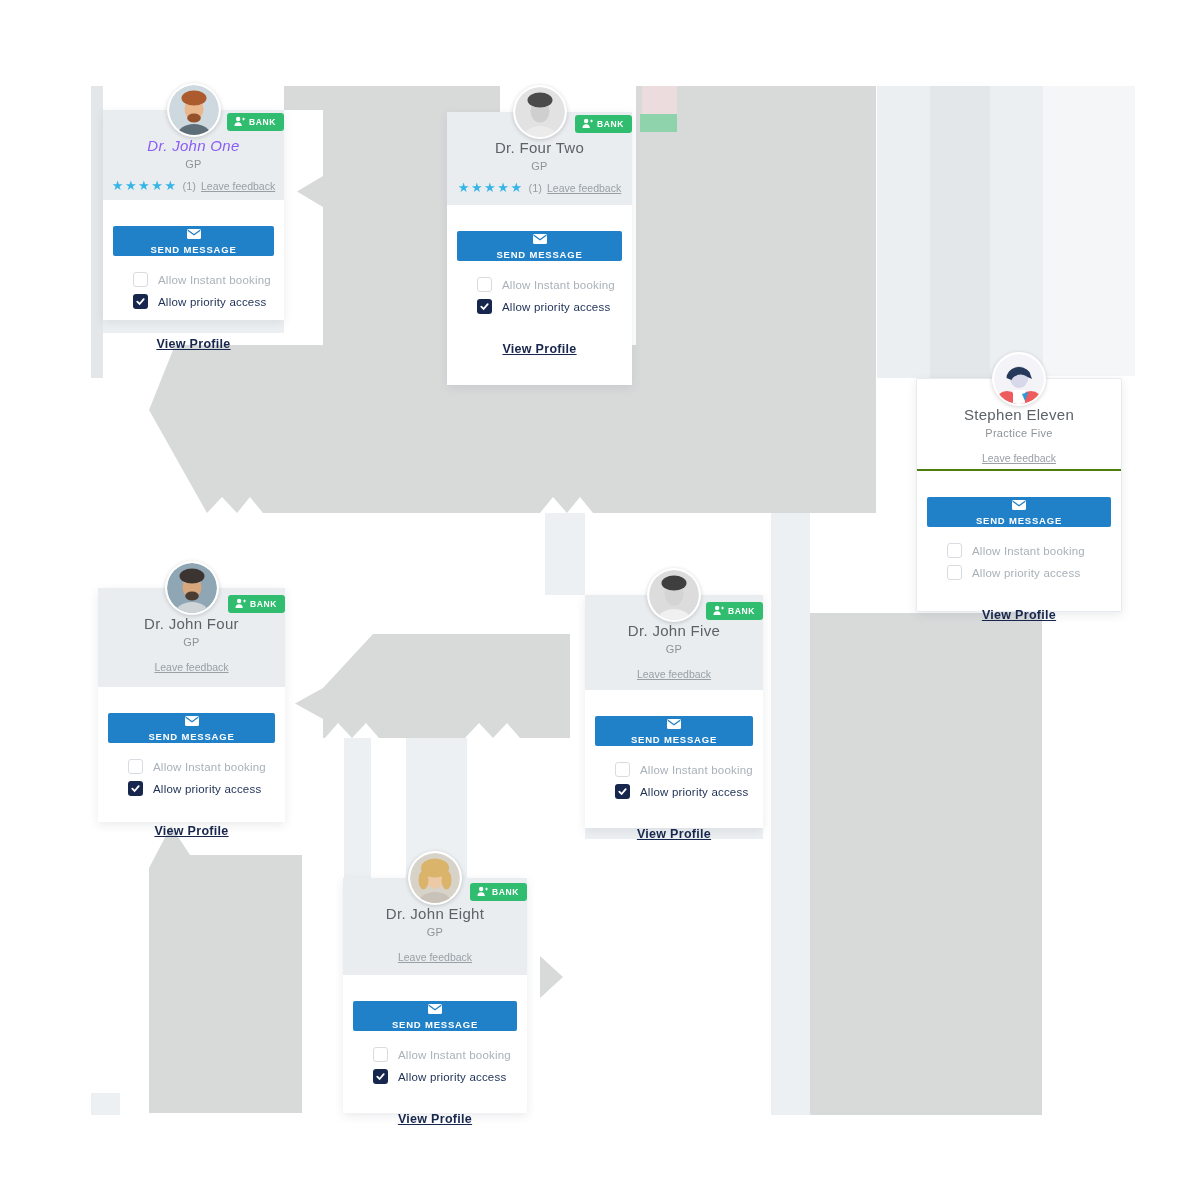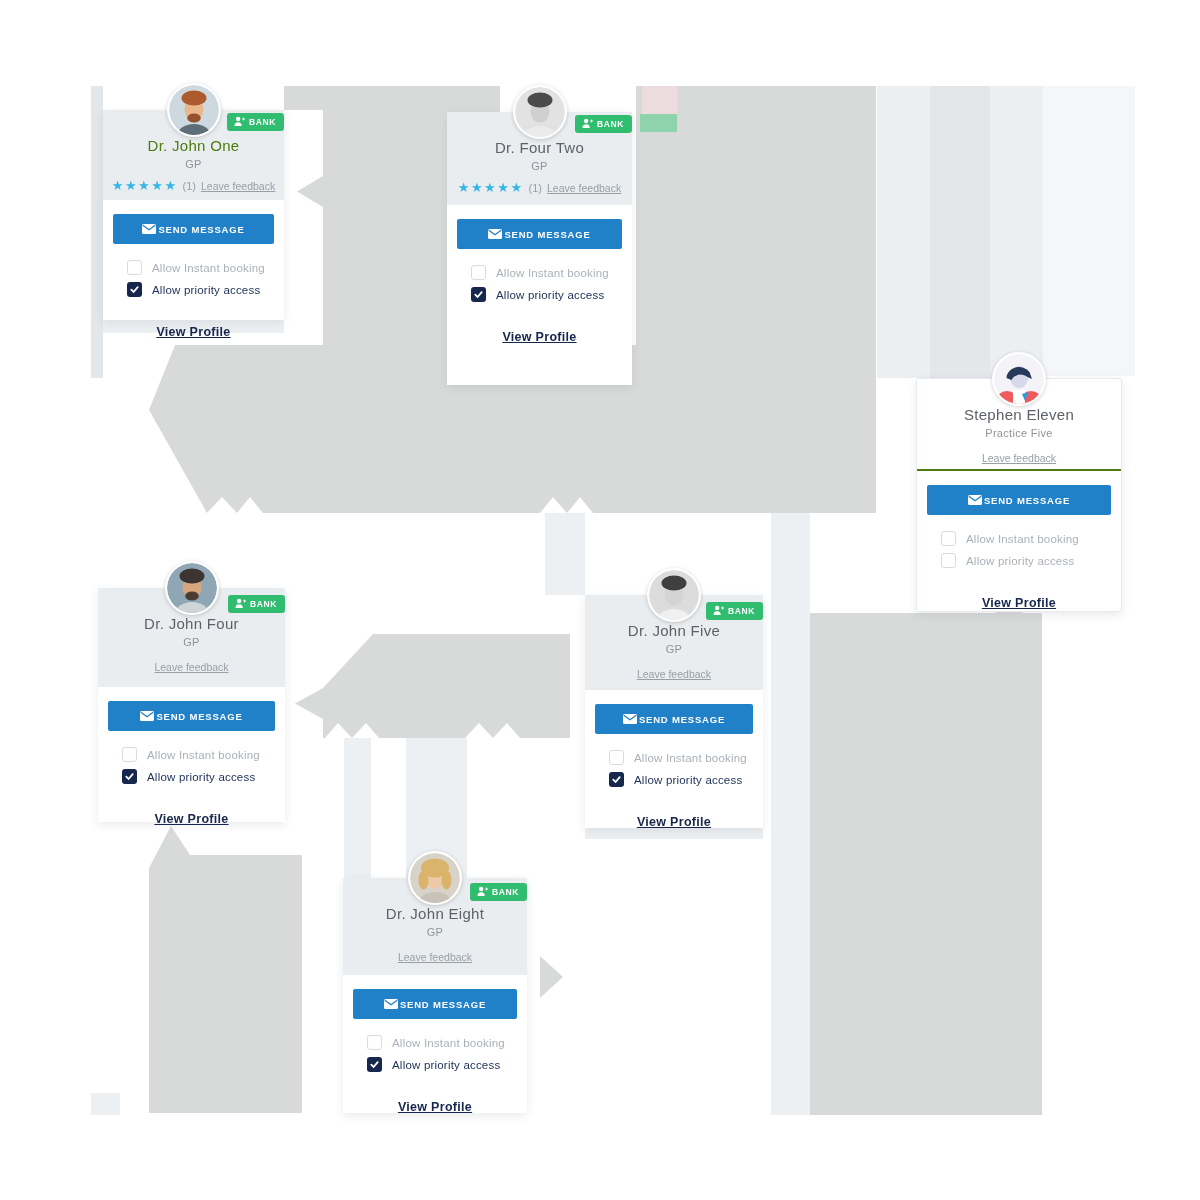--- a/index.html
+++ b/index.html
@@ -16,23 +16,23 @@
   .badge{position:absolute;right:0;height:18px;padding:0 8px 0 7px;border-radius:3px;display:flex;align-items:center;gap:4px;z-index:4;}
   .badge-label{color:#fff;font-size:8.5px;font-weight:bold;letter-spacing:.6px;}
   .name{padding-top:27px;font-size:15px;letter-spacing:.3px;}
   .role{margin-top:4px;font-size:11px;letter-spacing:.3px;}
   .feedback-row{margin-top:9px;display:flex;align-items:center;justify-content:center;gap:5px;}
   .feedback-row.solo{margin-top:13px;}
   .stars{font-size:13px;letter-spacing:1.5px;line-height:1;}
   .rating-count{font-size:11px;}
   .leave-feedback{font-size:10.5px;text-decoration:underline;cursor:pointer;}
   .card-body{position:relative;width:100%;box-sizing:border-box;background:#fff;padding-top:14px;}
-  .send-btn{display:flex;align-items:center;justify-content:center;gap:2px;margin:0 10px;width:calc(100% - 20px);height:30px;border:none;border-radius:2px;cursor:pointer;}
+  .send-btn{display:flex;align-items:center;justify-content:center;gap:2px;margin:12px 10px;width:calc(100% - 20px);height:30px;border:none;border-radius:2px;cursor:pointer;flex-direction:column;}
   .send-btn span.btn-label{color:#fff;font-size:9.5px;font-weight:bold;letter-spacing:.8px;}
-  .cb-rows{margin-top:16px;padding-left:24px;display:flex;flex-direction:column;gap:7px;}
+  .cb-rows{margin-top:16px;padding-left:30px;display:flex;flex-direction:column;gap:7px;}
   .cb-row{display:flex;align-items:center;gap:10px;cursor:pointer;}
   .cb-box{width:15px;height:15px;border-radius:3px;border:1.5px solid #d8dce0;background:#fff;box-sizing:border-box;display:flex;align-items:center;justify-content:center;}
   .cb-box.checked{border:none;}
   .cb-label{font-size:11.5px;letter-spacing:.2px;}
   .view-profile{display:block;margin-top:28px;text-align:center;font-size:12.5px;font-weight:bold;text-decoration:underline;letter-spacing:.3px;cursor:pointer;}
 </style>
 </head>
 <body>
 
 <div id="canvas">
@@ -75,21 +75,21 @@
           <svg width="11" height="11" viewBox="0 0 12 12" fill="#ffffff">
             <circle cx="4.5" cy="3.2" r="2.4"></circle>
             <path d="M0.5,11 a4,4.2 0 0 1 8,0 z"></path>
             <rect x="8.8" y="2.6" width="3.2" height="1.2" rx="0.5"></rect>
             <rect x="9.8" y="1.6" width="1.2" height="3.2" rx="0.5"></rect>
           </svg>
         </span>
         <span class="badge-label">BANK</span>
       </div>
       <div class="card-header" style="height: 90px;">
-        <div class="name" style="color: #4d7c0f;">Dr. John One</div>
+        <div class="name" style="color: #8b5cf6; font-style: italic;">Dr. John One</div>
         <div class="role" style="color: rgb(141, 148, 153);">GP</div>
         <div class="feedback-row">
           <span class="stars" style="color: rgb(53, 181, 229);">★★★★★</span>
           <span class="rating-count" style="color: rgb(152, 160, 166);">(1)</span>
           <a class="leave-feedback" style="color: rgb(152, 160, 166);">Leave feedback</a>
         </div>
       </div>
       <div class="card-body" style="height: 120px;">
         <button class="send-btn" style="background: rgb(32, 128, 200);">
           <span class="env">

